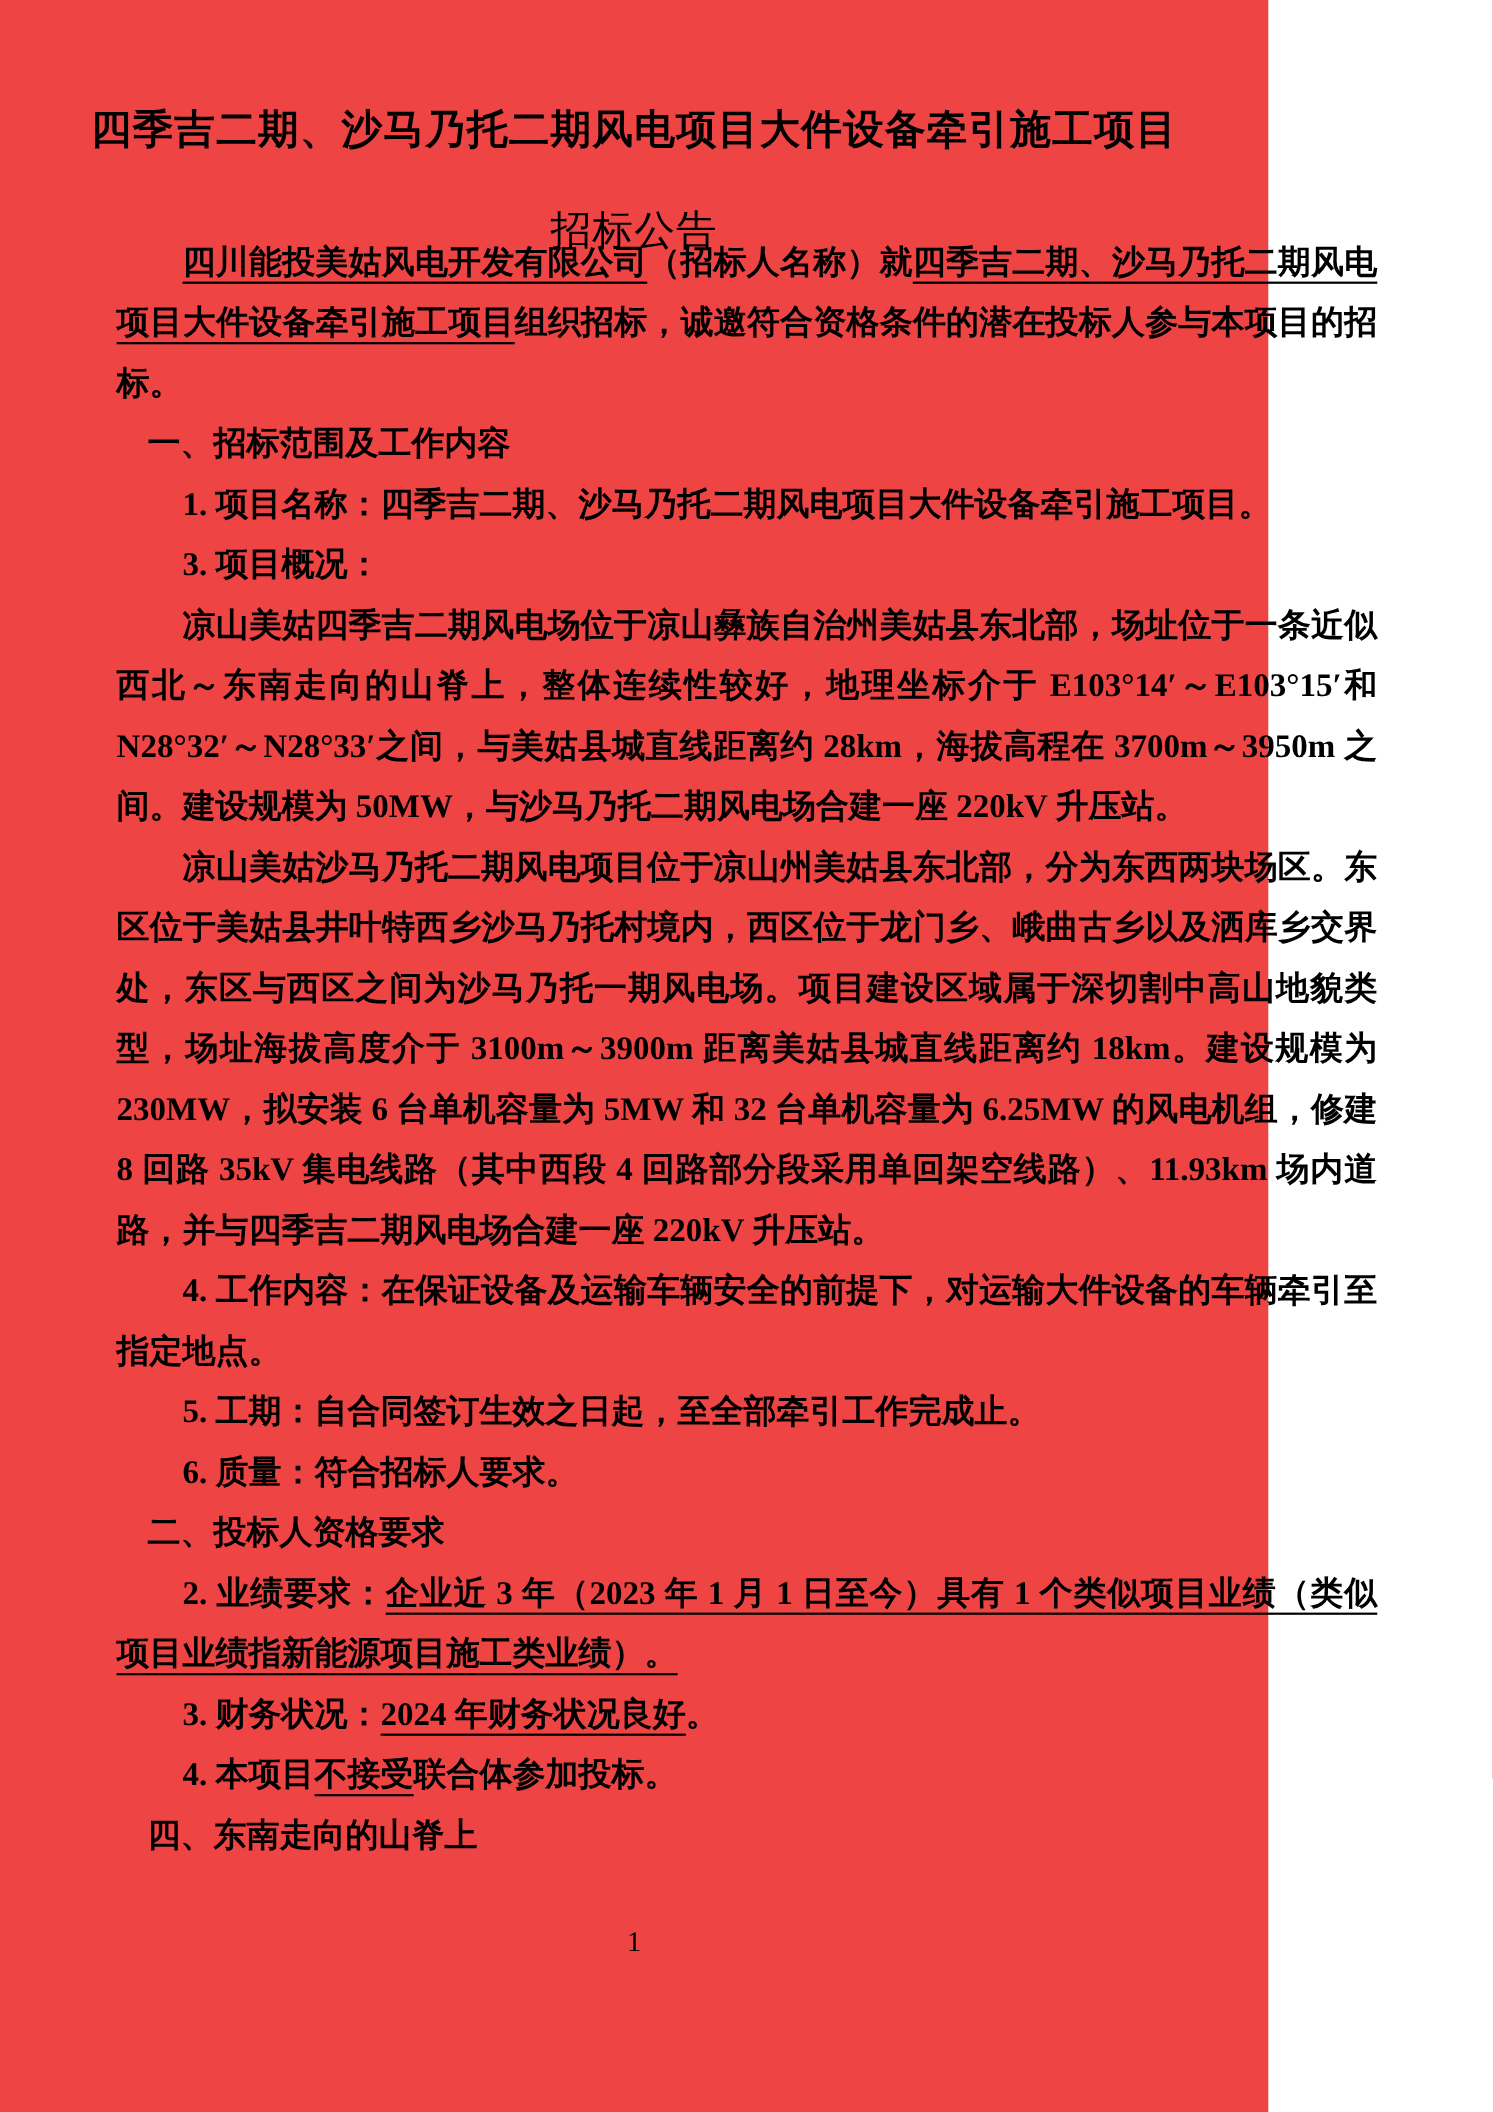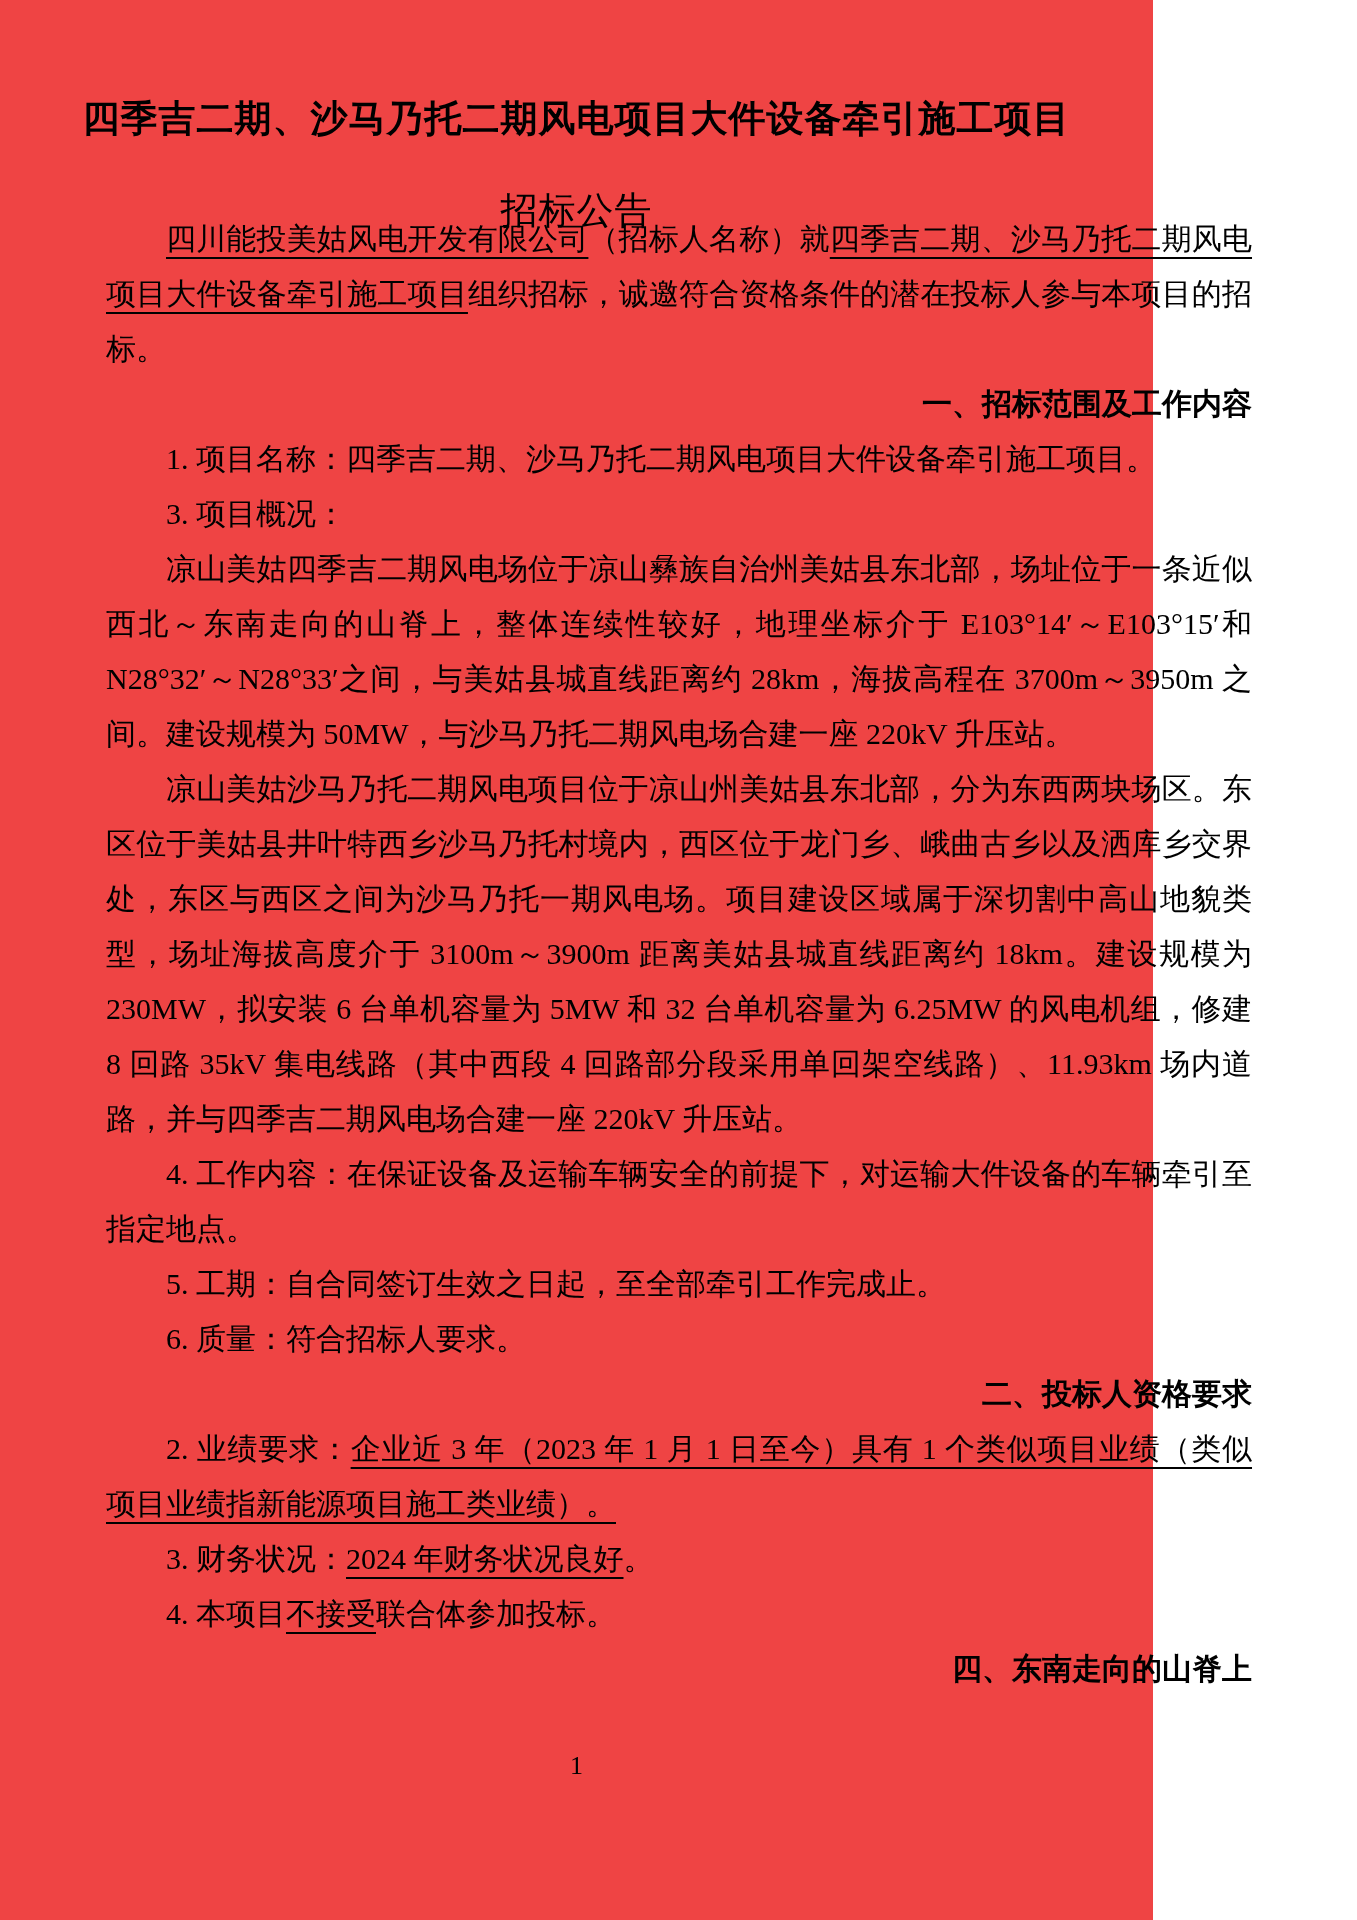--- a/index.html
+++ b/index.html
@@ -37,26 +37,27 @@
   .content {
     position: absolute; top: 211px; left: 106px;
     width: 1146px;
     font-size: 30px;
     line-height: 55px;
   }
   .content p { margin: 0; }
   p.para {
     text-align: justify;
     text-indent: 2em;
+    font-weight: bold;
   }
   p.heading {
     text-indent: 0;
     font-family: "Liberation Sans", "DejaVu Sans", sans-serif;
     font-weight: bold;
-    text-align: right;
+    text-align: left;
     margin-left: 28px;
   }
   .u {
     text-decoration: underline;
     text-underline-offset: 8px;
     text-decoration-thickness: 1.5px;
   }
   .page-number {
     position: absolute; top: 1748px; left: 0;
     width: 100%;

